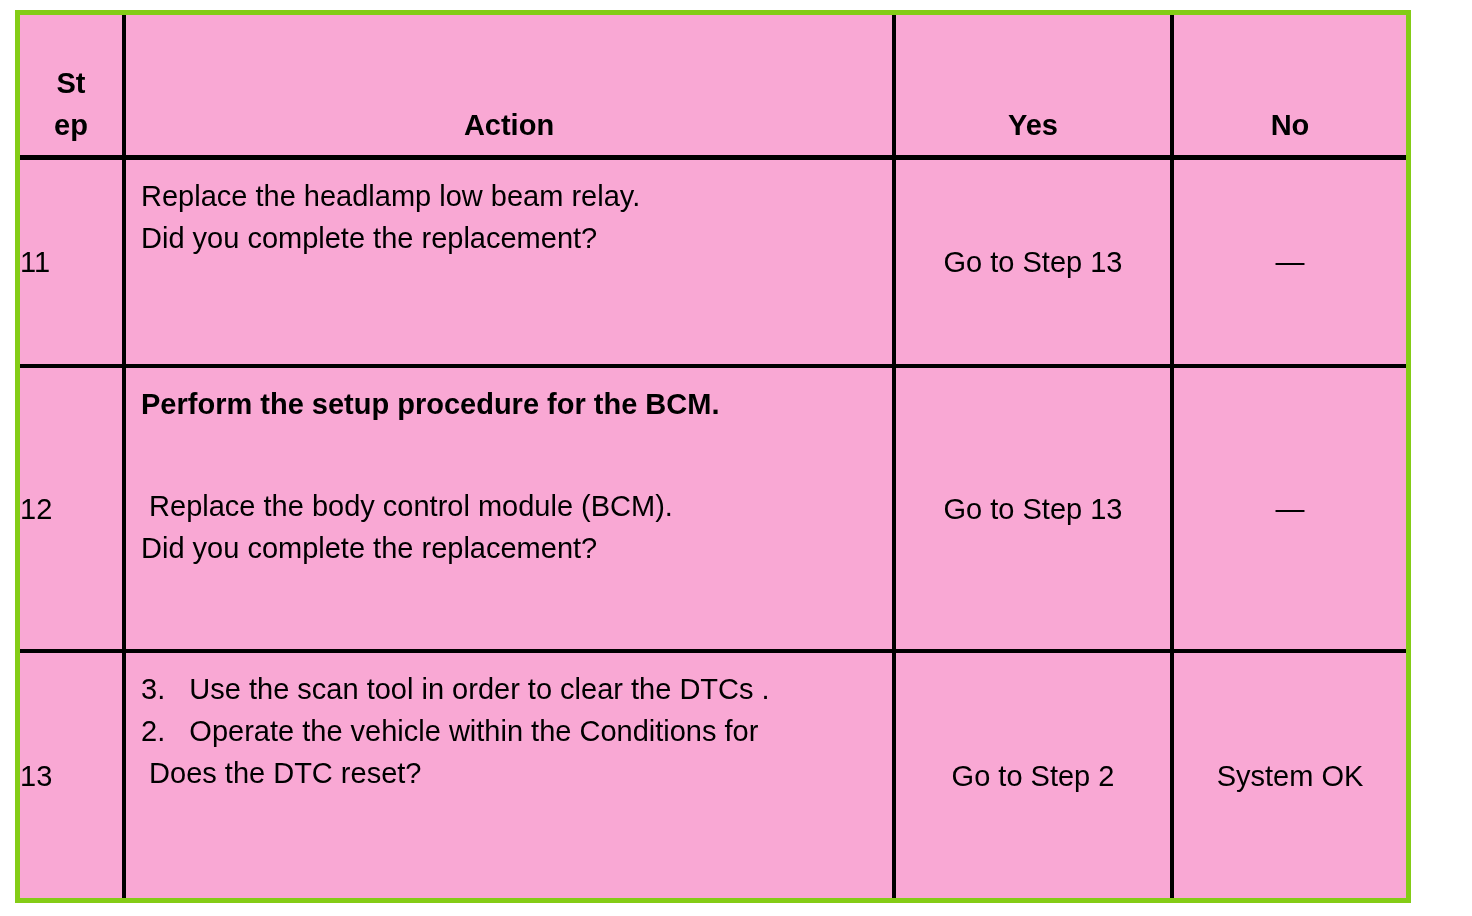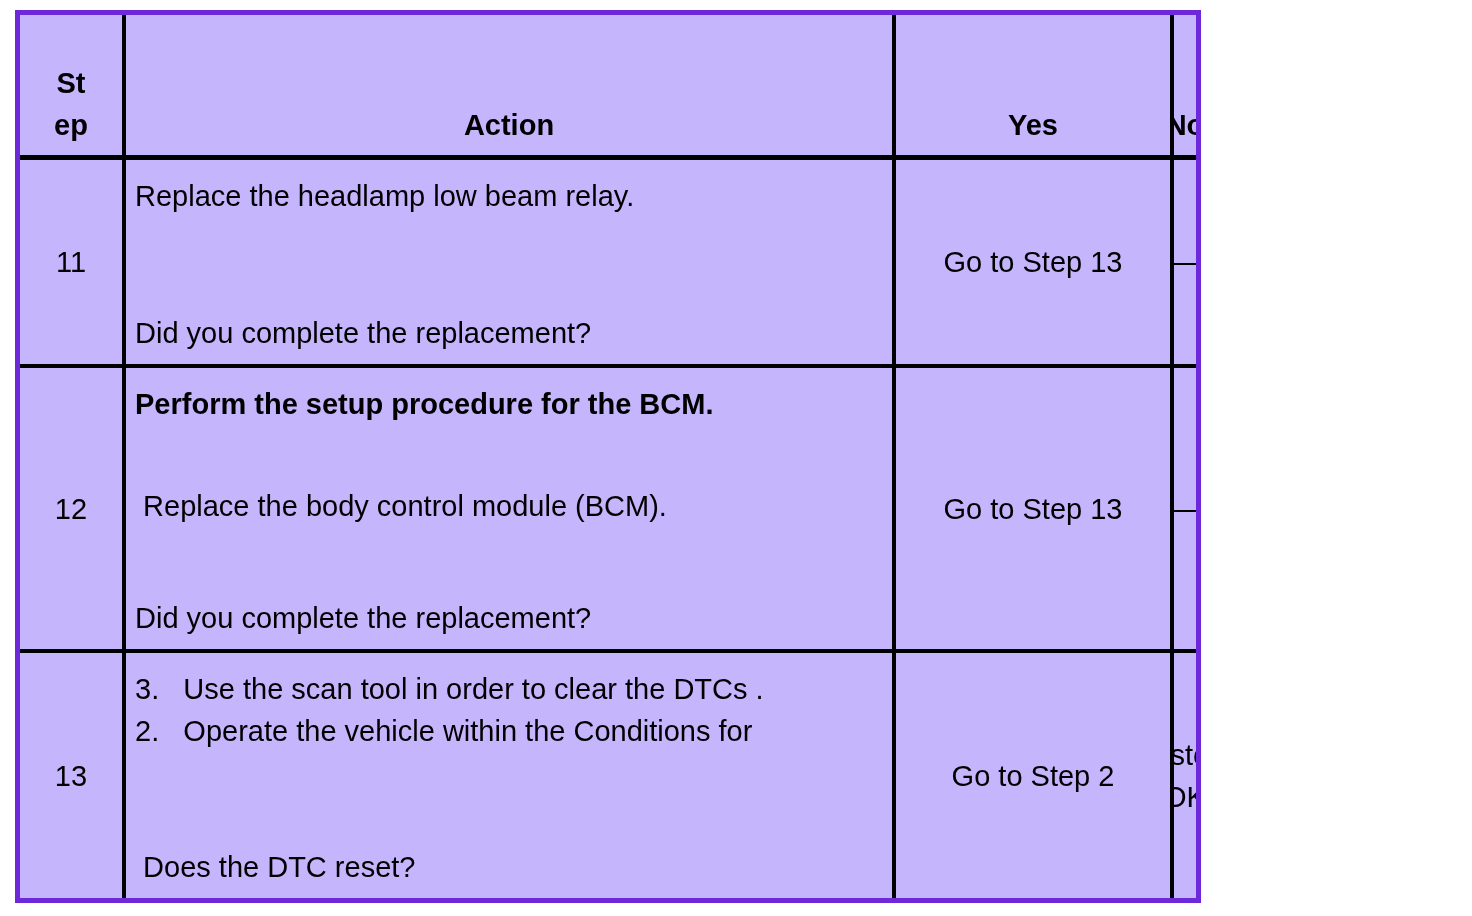--- a/index.html
+++ b/index.html
@@ -6,23 +6,23 @@
   html, body {
     width: 1472px; height: 916px;
     background: #ffffff;
     font-family: "Liberation Sans", "DejaVu Sans", sans-serif;
     color: #000000;
     overflow: hidden;
   }
   .dtc-table {
     position: absolute;
     left: 15px; top: 10px;
-    width: 1186px; height: 893px;
-    border: 5px solid #6d28d9;
-    background: #c4b5fd;
+    width: 1396px; height: 893px;
+    border: 5px solid #84cc16;
+    background: #f9a8d4;
   }
   .row {
     display: grid;
     grid-template-columns: 106px 770px 278px 1fr;
     width: 100%;
   }
   .row-header  { height: 145px; border-bottom: 5px solid #000; }
   .row-body-0  { height: 208px; border-bottom: 4px solid #000; }
   .row-body-1  { height: 285px; border-bottom: 4px solid #000; }
   .row-body-2  { height: 245px; }
@@ -42,29 +42,29 @@
     align-items: center;
     padding-bottom: 9px;
     font-weight: bold;
   }
   .hcell .hline { display: block; text-align: center; }
 
   
   .step-cell {
     display: flex;
     align-items: center;
-    justify-content: center;
+    justify-content: flex-start;
   }
 
   
   .action-cell {
     display: flex;
     flex-direction: column;
-    justify-content: space-between;
-    padding: 15px 12px 10px 9px;
+    justify-content: flex-start;
+    padding: 15px 12px 10px 15px;
     white-space: pre-wrap;
   }
   .action-line { display: block; }
   .action-line.bold { font-weight: bold; }
   .action-line.gap-before { margin-top: 60px; }
 
   
   .result-cell {
     display: flex;
     flex-direction: column;

